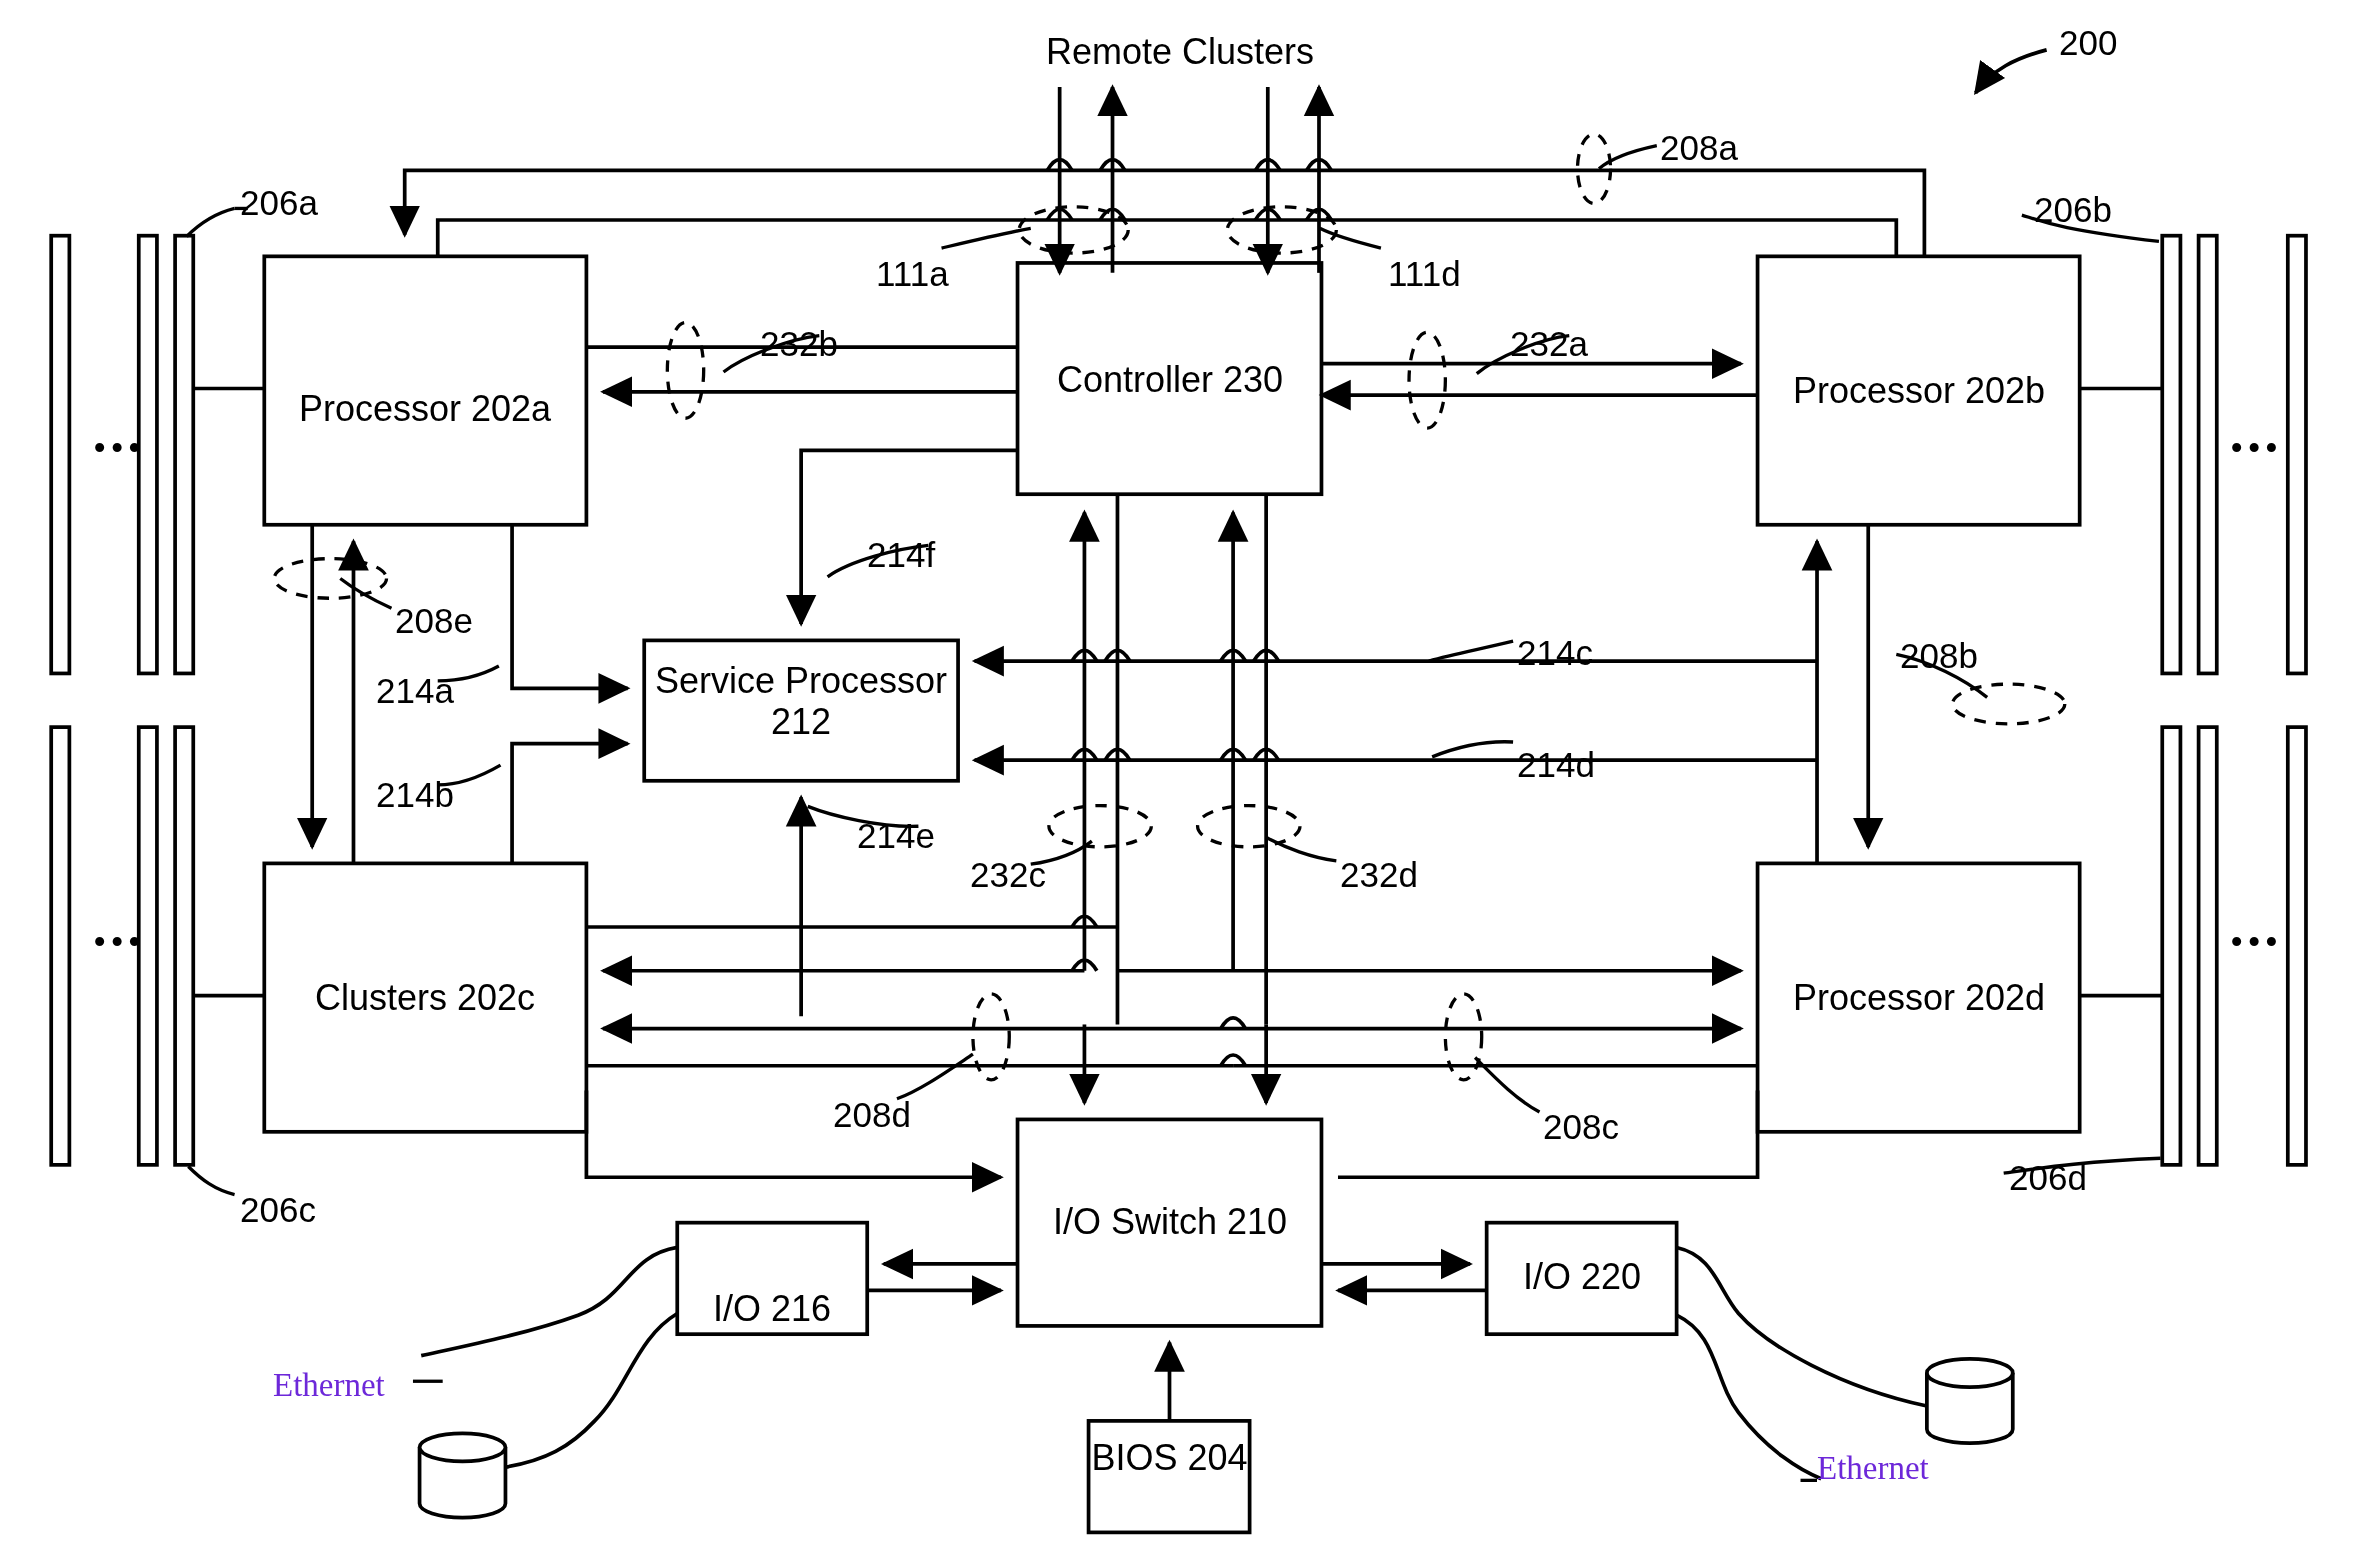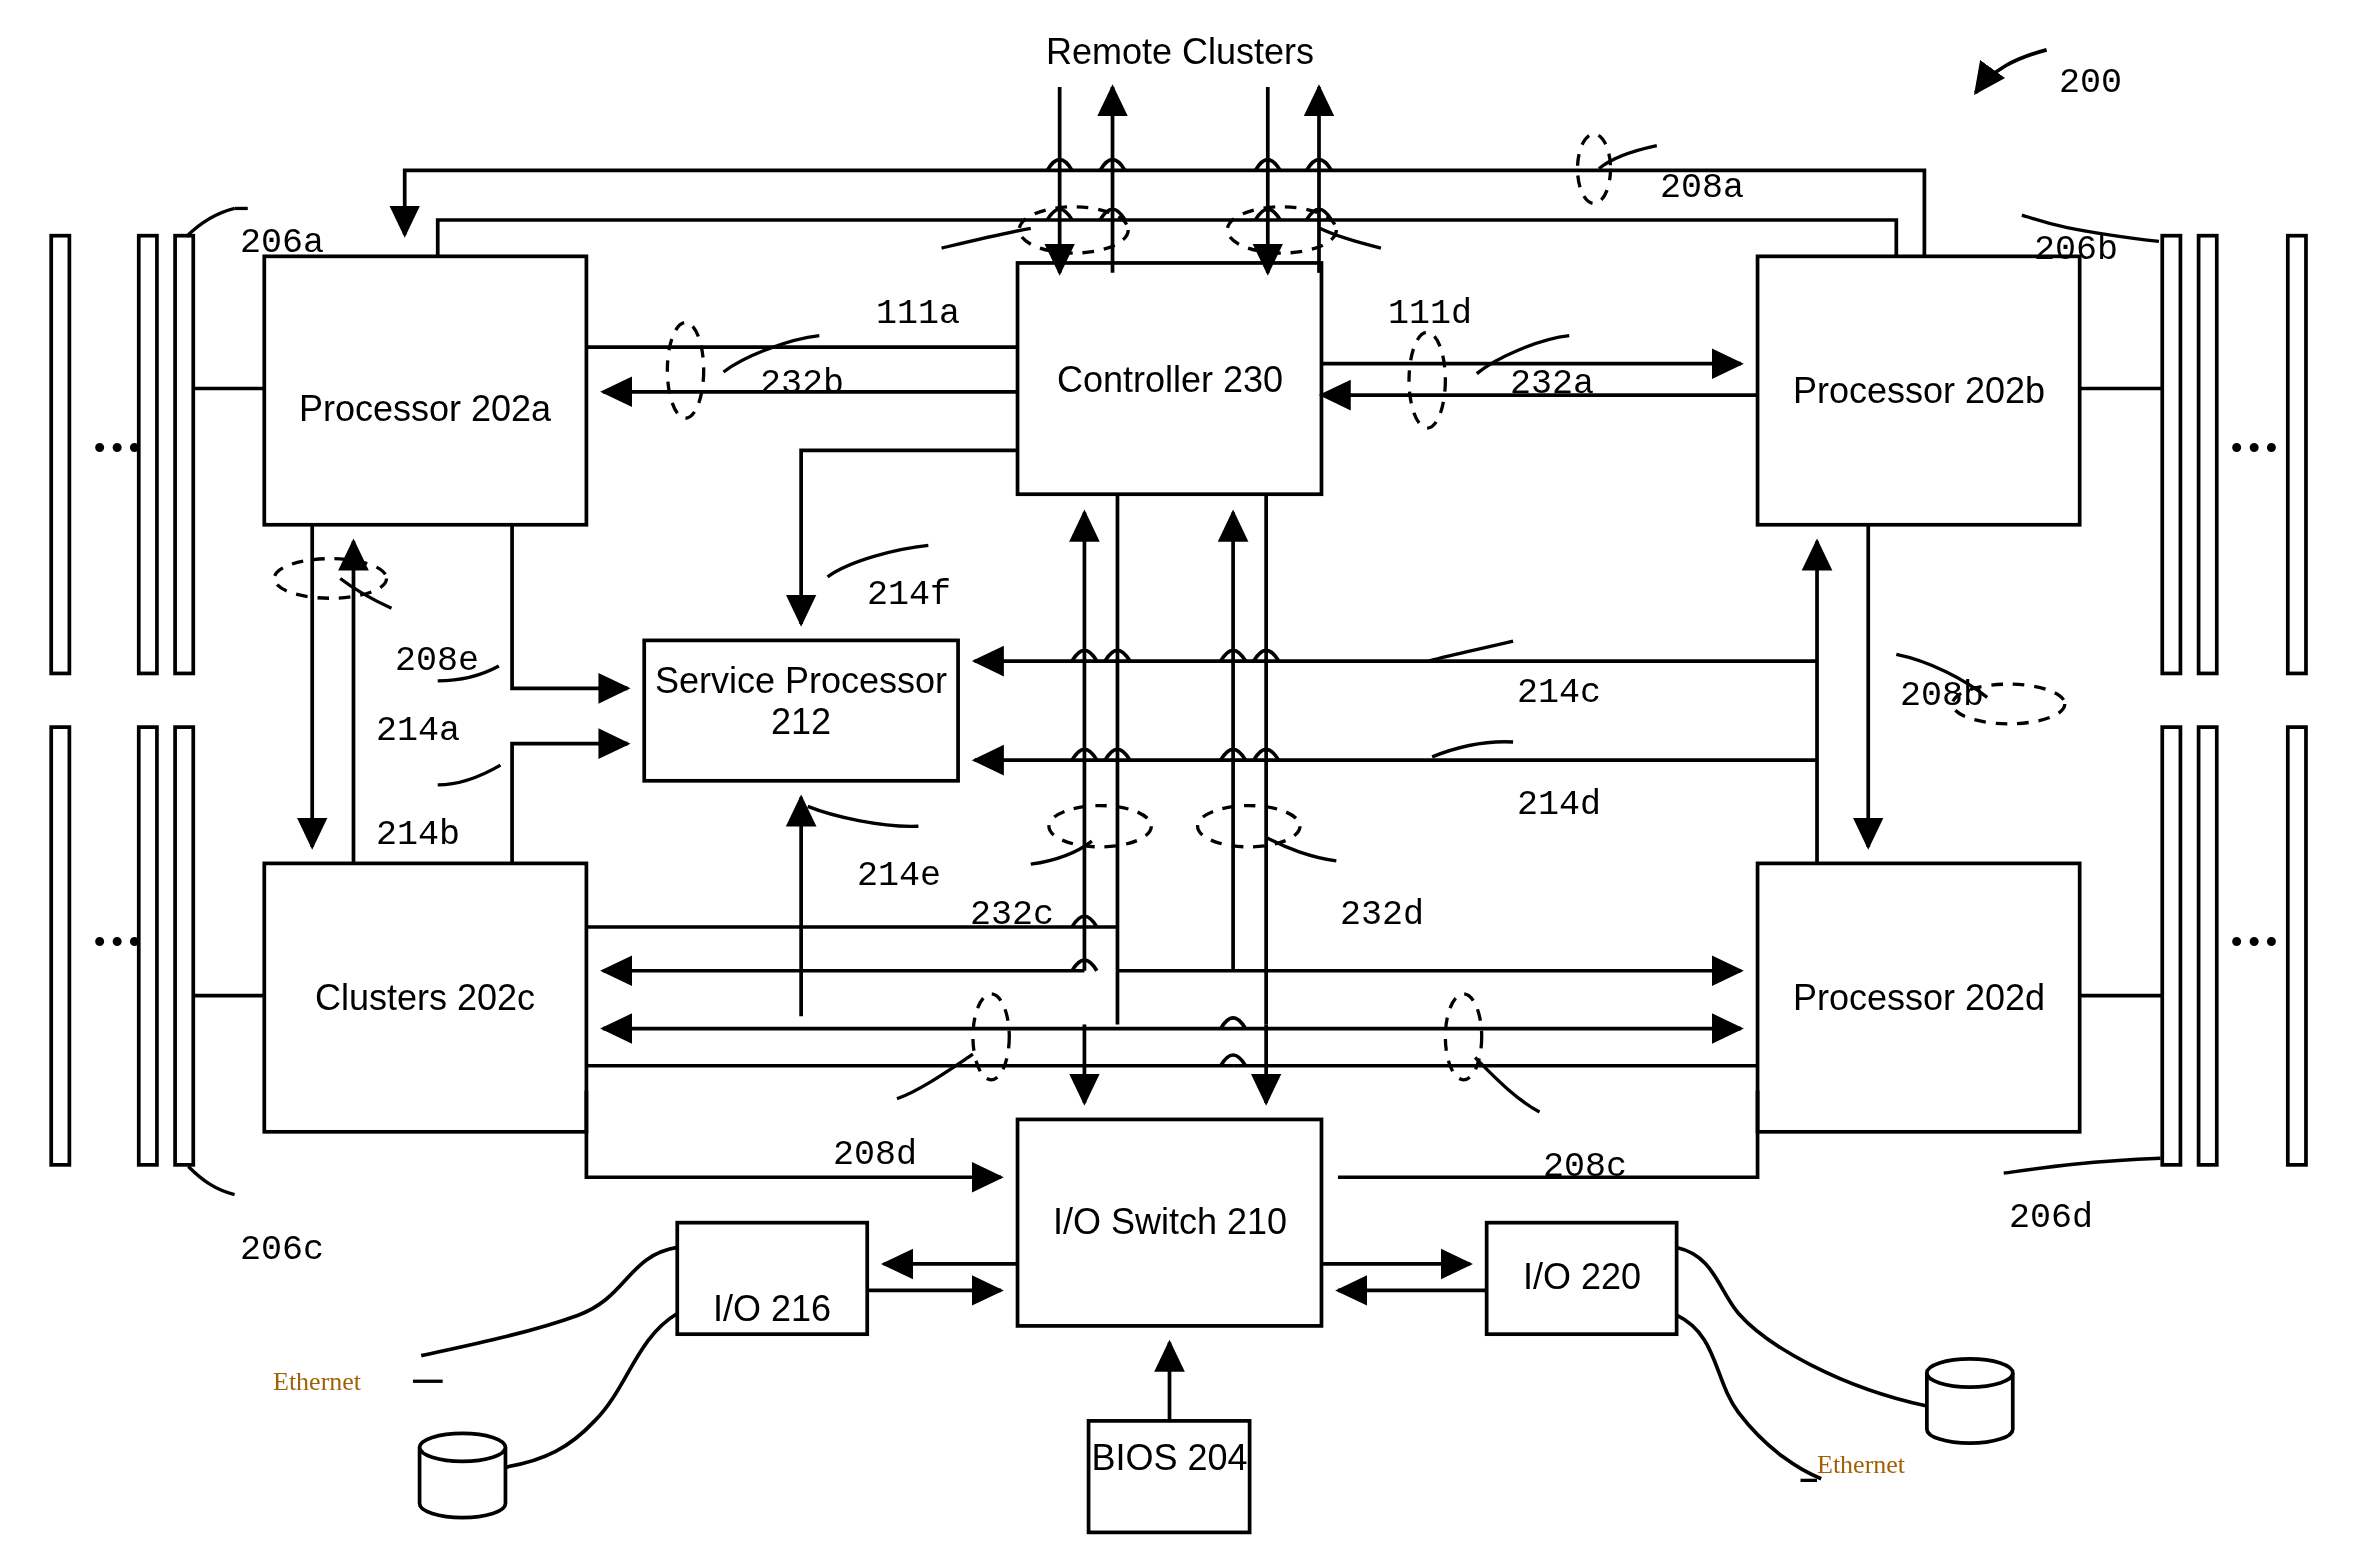--- a/index.html
+++ b/index.html
@@ -18,41 +18,40 @@
   }
   #svg-layer {
     position: absolute;
     left: 0; top: 0;
     width: 2377px;
     height: 1555px;
   }
   .lbl {
     position: absolute;
     font-family: "Liberation Serif", "DejaVu Serif", serif;
-    font-size: 26px;
+    font-size: 33px;
     line-height: 1.12;
     white-space: nowrap;
-    color: #a16207;
+    color: #6d28d9;
   }
   .boxlbl {
     position: absolute;
     font-family: Liberation Sans, sans-serif;
     font-size: 36px;
     line-height: 1.14;
     text-align: center;
     white-space: nowrap;
     color: #000;
   }
   .ref {
     position: absolute;
-    font-family: Liberation Mono, monospace;
+    font-family: Liberation Sans, sans-serif;
     font-size: 35px;
     white-space: nowrap;
     color: #000;
-    margin-top: 40px;
   }
   .ellipsis {
     position: absolute;
     font-size: 38px;
     letter-spacing: 4.1px;
     font-family: "Liberation Serif", "DejaVu Serif", serif;
     color: #000;
   }
 </style>
 </head>

